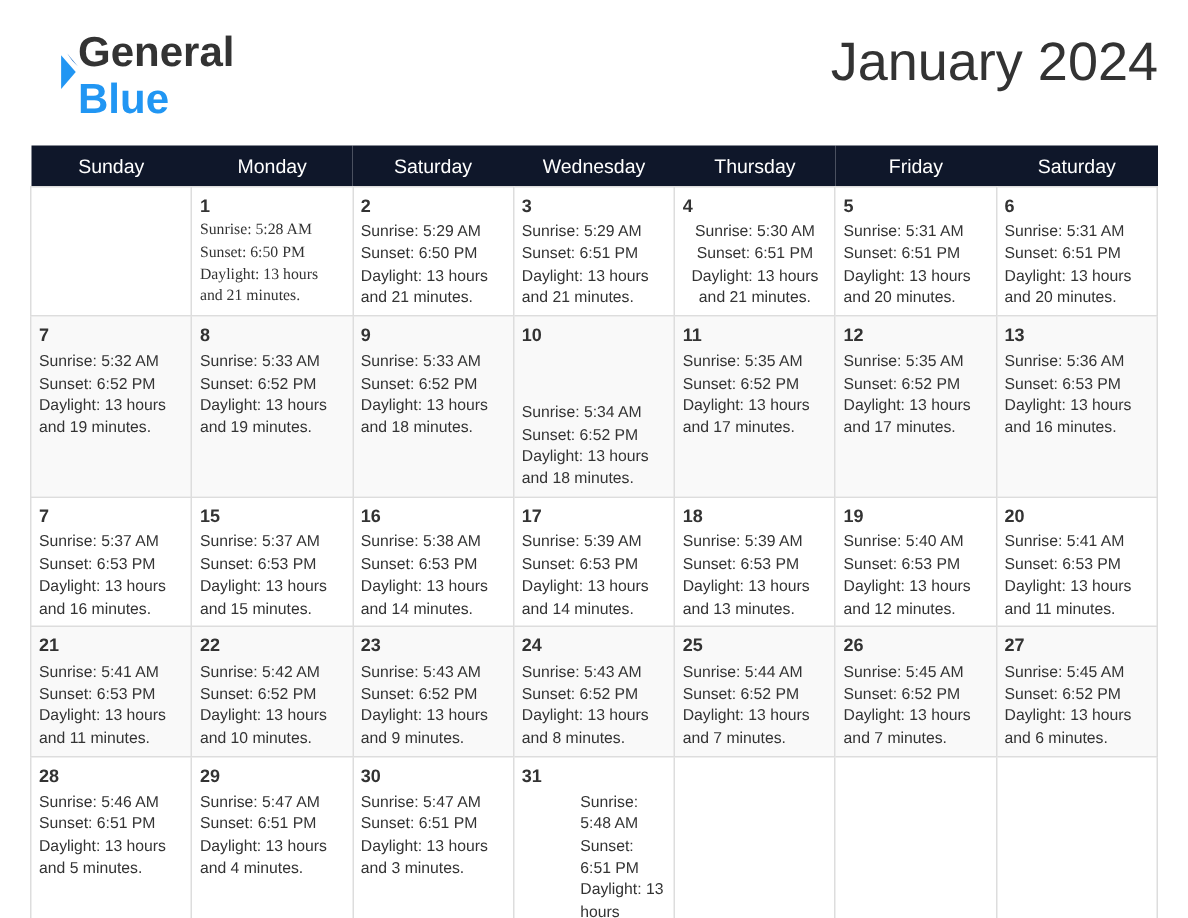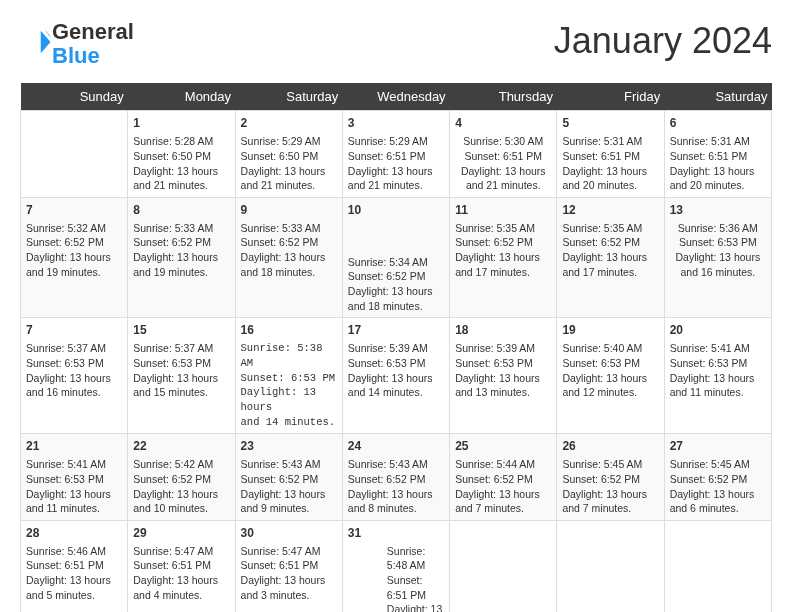--- a/index.html
+++ b/index.html
@@ -14,21 +14,21 @@
       display: flex;
       justify-content: space-between;
       align-items: flex-start;
       margin-bottom: 15px;
     }
     .logo {
       display: flex;
       align-items: center;
     }
     .logo-text {
-      font-size: 22px;
+      font-size: 28px;
       font-weight: bold;
       line-height: 1.1;
     }
     .logo-general { color: #333; }
     .logo-blue { color: #2196F3; }
     .logo-icon {
       width: 30px;
       height: 30px;
       margin-left: 2px;
       margin-right: 0;
@@ -44,24 +44,24 @@
     .location {
       font-size: 16px;
       color: #555;
     }
     table {
       width: 100%;
       border-collapse: collapse;
       font-size: 11px;
     }
     thead tr th {
-      background-color: #404040;
+      background-color: #0f172a;
       color: white;
       padding: 6px 4px;
-      text-align: right;
+      text-align: center;
       font-size: 13px;
       font-weight: normal;
     }
     tbody tr td {
       border: 1px solid #ddd;
       vertical-align: top;
       padding: 4px 5px;
       height: 80px;
       width: 14.28%;
       color: #333;
@@ -118,21 +118,21 @@
       <th>Thursday</th>
       <th>Friday</th>
       <th>Saturday</th>
     </tr>
   </thead>
   <tbody id="calendar-body">
   <tr>
         <td class="empty"></td>
         <td>
           <span class="day-number">1</span>
-          <div class="day-info" style="white-space: pre-line;">Sunrise: 5:28 AM
+          <div class="day-info" style="white-space: pre-line; font-family: Liberation Serif, serif;">Sunrise: 5:28 AM
 Sunset: 6:50 PM
 Daylight: 13 hours
 and 21 minutes.</div>
         </td>
         <td>
           <span class="day-number">2</span>
           <div class="day-info" style="white-space: pre-line;">Sunrise: 5:29 AM
 Sunset: 6:50 PM
 Daylight: 13 hours
 and 21 minutes.</div>
@@ -204,21 +204,21 @@
         </td>
         <td>
           <span class="day-number">12</span>
           <div class="day-info" style="white-space: pre-line;">Sunrise: 5:35 AM
 Sunset: 6:52 PM
 Daylight: 13 hours
 and 17 minutes.</div>
         </td>
         <td>
           <span class="day-number">13</span>
-          <div class="day-info" style="white-space: pre-line; text-align: center;">Sunrise: 5:36 AM
+          <div class="day-info" style="white-space: pre-line;">Sunrise: 5:36 AM
 Sunset: 6:53 PM
 Daylight: 13 hours
 and 16 minutes.</div>
         </td>
       </tr>
       <tr>
         <td>
           <span class="day-number">7</span>
           <div class="day-info" style="white-space: pre-line;">Sunrise: 5:37 AM
 Sunset: 6:53 PM
@@ -227,21 +227,21 @@
         </td>
         <td>
           <span class="day-number">15</span>
           <div class="day-info" style="white-space: pre-line;">Sunrise: 5:37 AM
 Sunset: 6:53 PM
 Daylight: 13 hours
 and 15 minutes.</div>
         </td>
         <td>
           <span class="day-number">16</span>
-          <div class="day-info" style="white-space: pre-line; font-family: Liberation Mono, monospace;">Sunrise: 5:38 AM
+          <div class="day-info" style="white-space: pre-line;">Sunrise: 5:38 AM
 Sunset: 6:53 PM
 Daylight: 13 hours
 and 14 minutes.</div>
         </td>
         <td>
           <span class="day-number">17</span>
           <div class="day-info" style="white-space: pre-line;">Sunrise: 5:39 AM
 Sunset: 6:53 PM
 Daylight: 13 hours
 and 14 minutes.</div>

